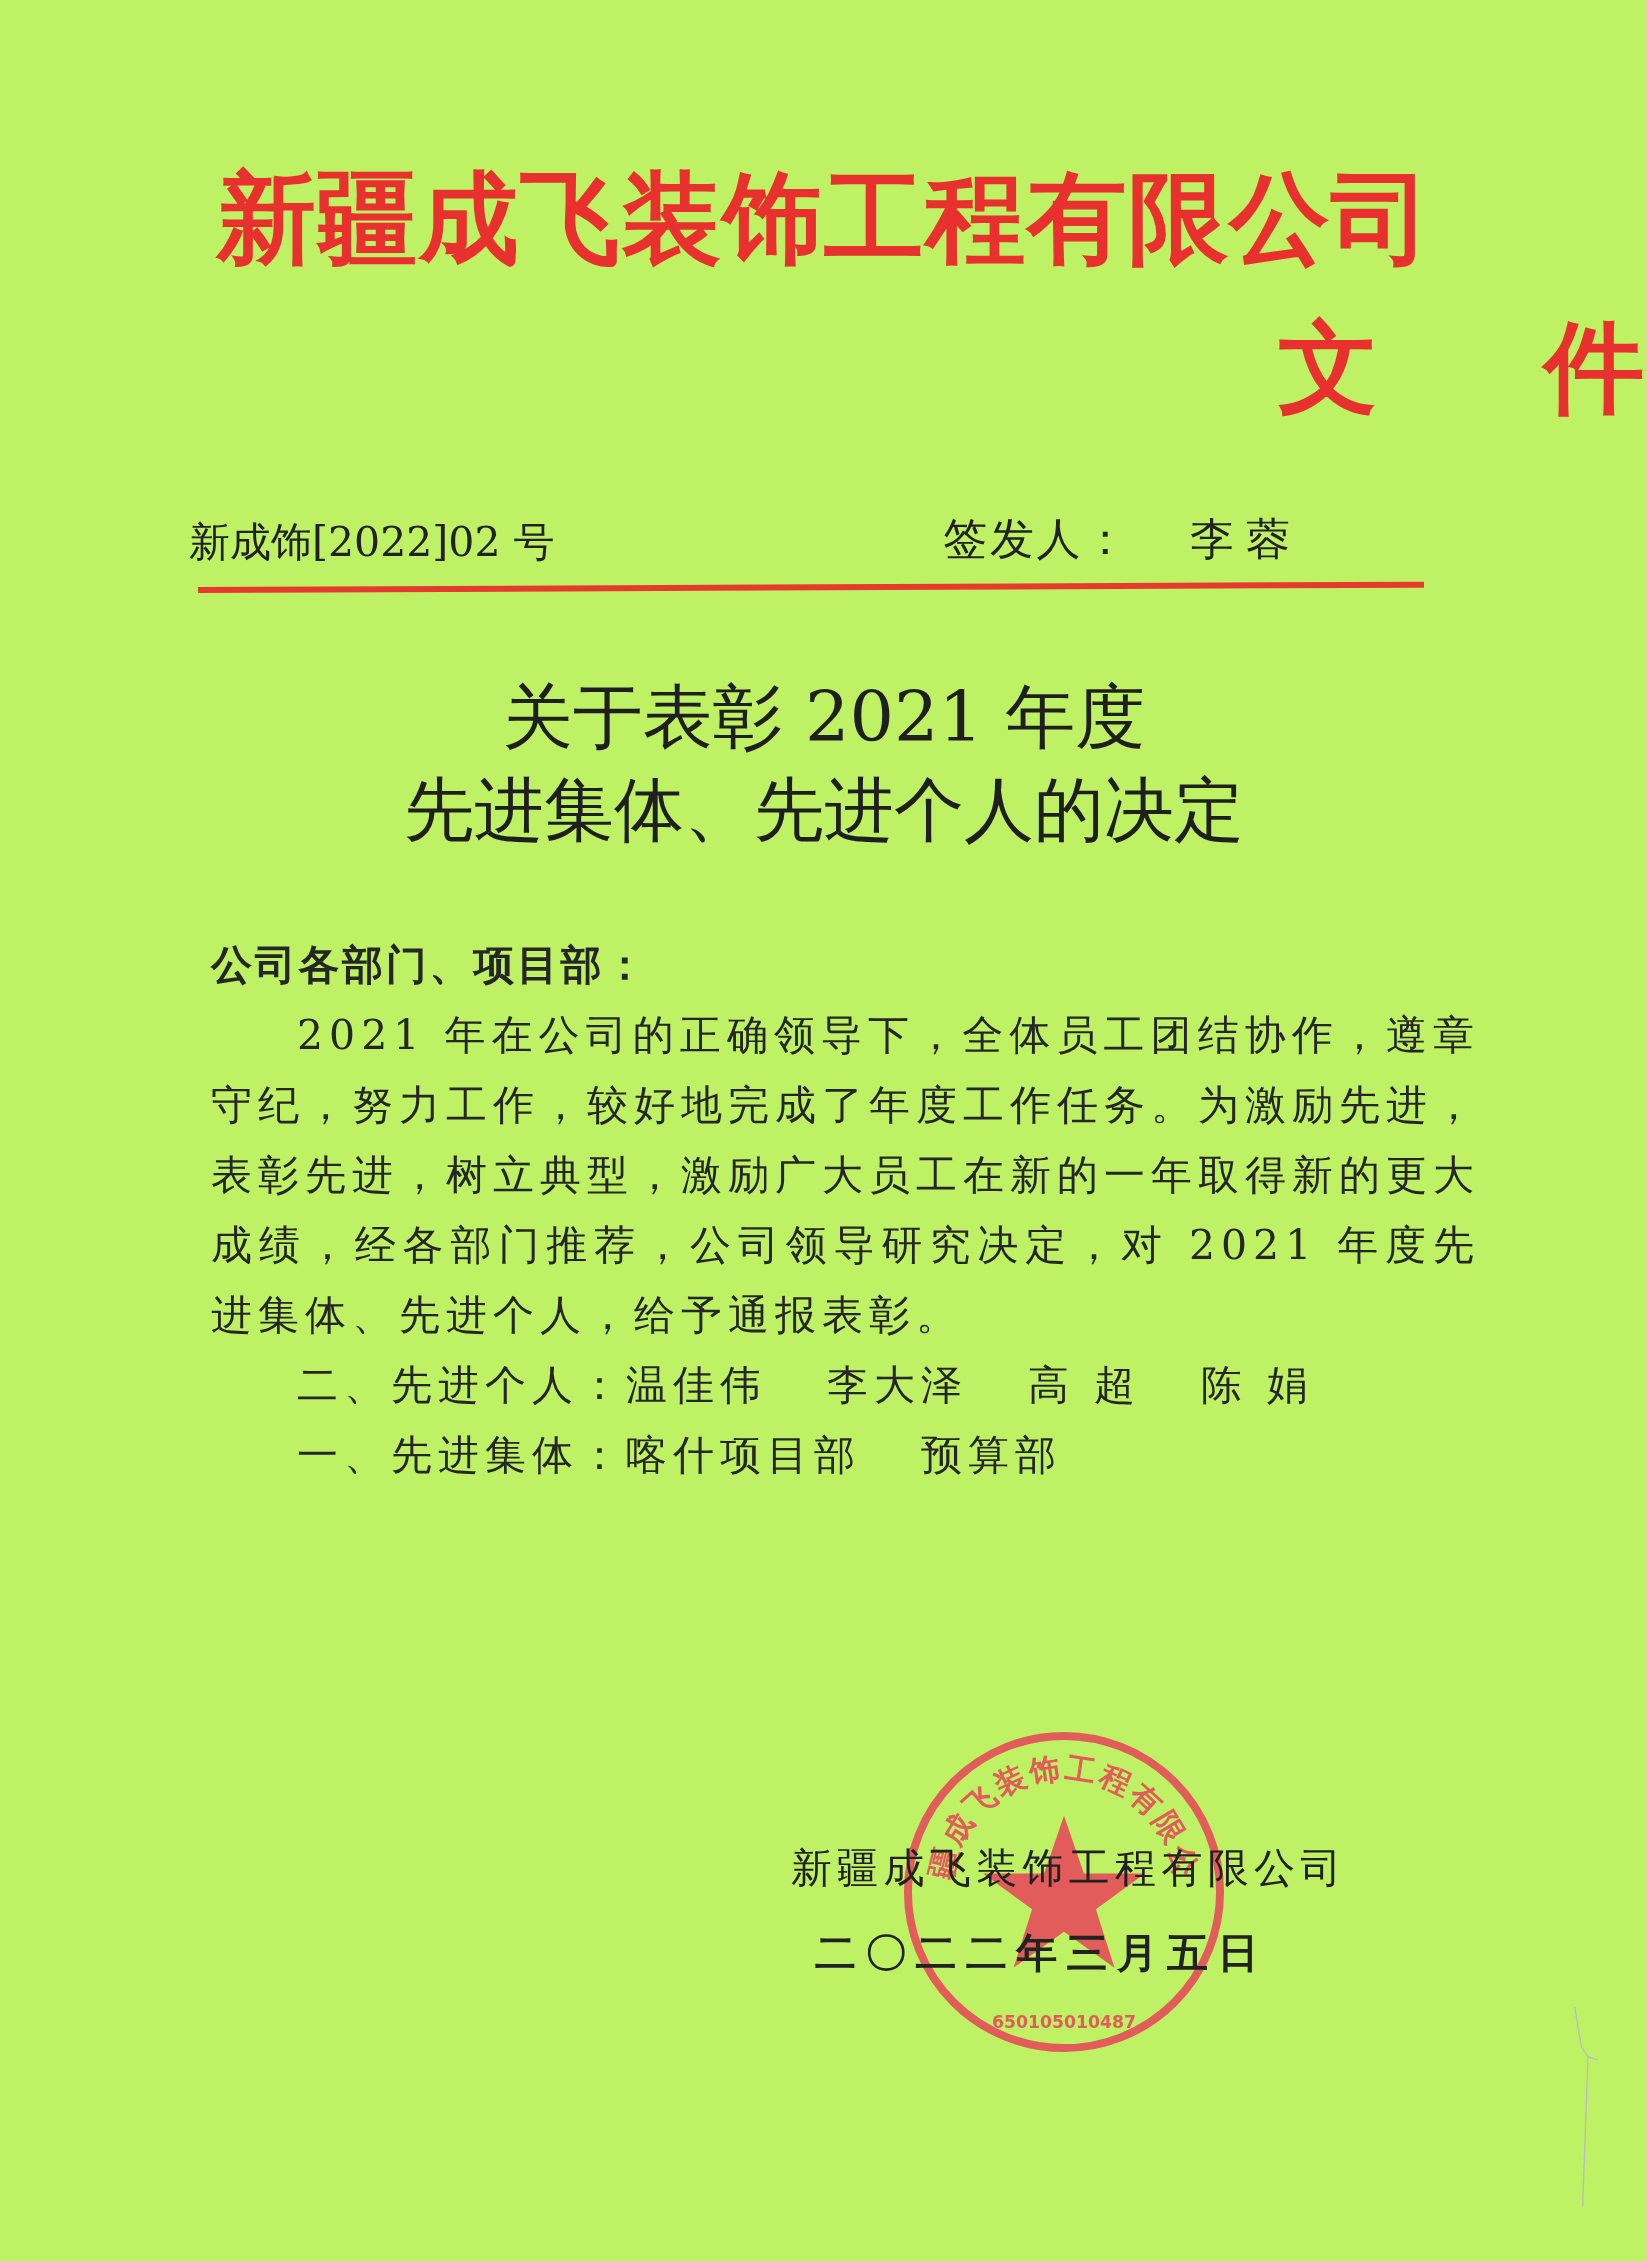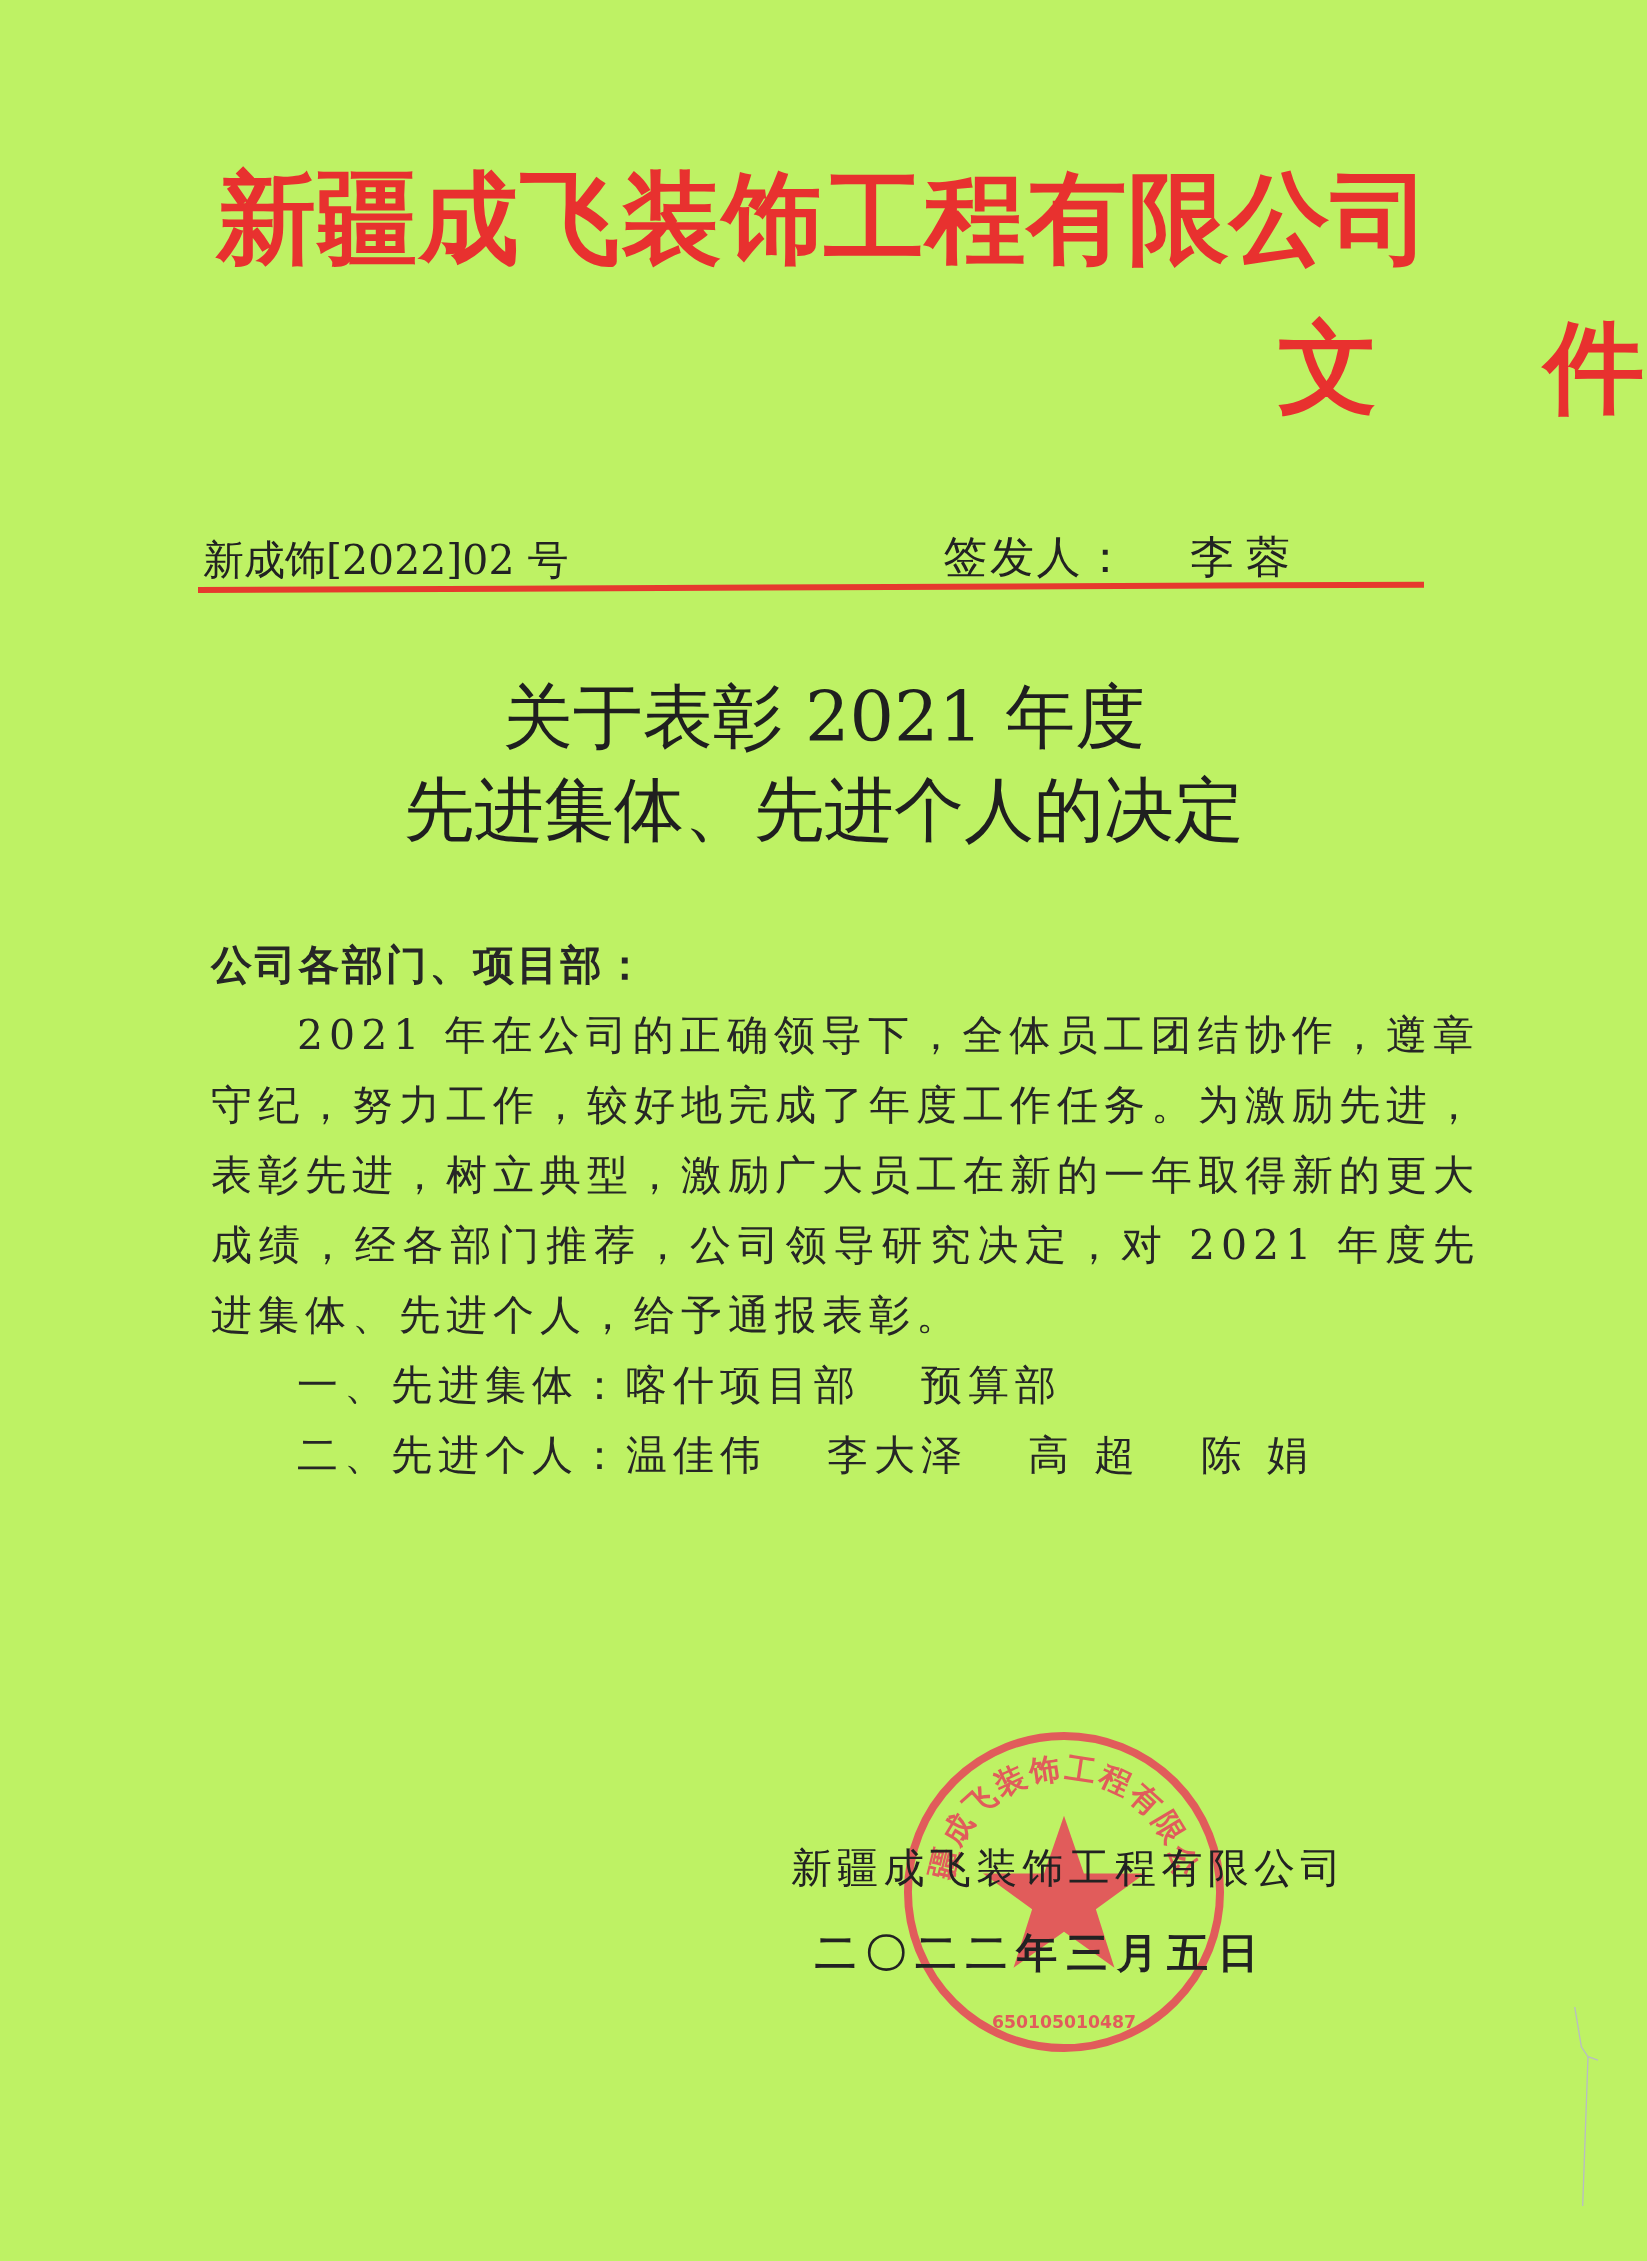--- a/index.html
+++ b/index.html
@@ -18,21 +18,21 @@
     }
     .header-sub {
       position: absolute; left: 0; right: 4px; top: 318px;
       text-align: right; color: #e8312f;
       font-family: "DejaVu Sans", "Liberation Sans", sans-serif;
       font-weight: bold; font-size: 100px; line-height: 1;
     }
     .header-sub span { display: inline-block; }
     .header-sub .gap { width: 166px; }
 
-    .doc-meta { position: absolute; left: 203px; right: 203px; top: 515px; height: 60px; margin-top: 18px; }
+    .doc-meta { position: absolute; left: 189px; right: 203px; top: 515px; height: 60px; }
     .doc-number { position: absolute; left: 0; top: 0; font-size: 41px; color: #222; }
     .issuer { position: absolute; right: 143px; top: -5.3px; font-size: 44px; color: #222; letter-spacing: 2.7px; }
     .issuer .issuer-name { margin-left: 60px; letter-spacing: 12px; }
 
     .red-rule {
       position: absolute; left: 198px; width: 1226px; top: 587px; height: 6px;
       background: #e63a2e; transform: rotate(-0.25deg); transform-origin: left center;
     }
 
     .doc-title { position: absolute; left: 0; right: 0; top: 671px; text-align: center; font-size: 70px; color: #1f1f1f; line-height: 93px; }
@@ -71,24 +71,24 @@
 
   <div class="doc-title">
     <div>关于表彰 2021 年度</div>
     <div>先进集体、先进个人的决定</div>
   </div>
 
   <div class="body-text">
     <div class="salutation">公司各部门、项目部：</div>
     <div class="para">2021 年在公司的正确领导下，全体员工团结协作，遵章守纪，努力工作，较好地完成了年度工作任务。为激励先进，表彰先进，树立典型，激励广大员工在新的一年取得新的更大成绩，经各部门推荐，公司领导研究决定，对 2021 年度先进集体、先进个人，给予通报表彰。</div>
     <div class="list-item">
-      <span>一、先进集体：</span><span>喀什项目部</span><span class="sep"></span><span>预算部</span>
+      <span>二、先进个人：</span><span>温佳伟</span><span class="sep"></span><span>李大泽</span><span class="sep"></span><span>高 超</span><span class="sep"></span><span>陈 娟</span>
     </div>
     <div class="list-item">
-      <span>二、先进个人：</span><span>温佳伟</span><span class="sep"></span><span>李大泽</span><span class="sep"></span><span>高 超</span><span class="sep"></span><span>陈 娟</span>
+      <span>一、先进集体：</span><span>喀什项目部</span><span class="sep"></span><span>预算部</span>
     </div>
   </div>
 
   <svg class="seal" viewBox="0 0 500 500">
     <defs>
       <path id="sealArc" d="M 80 250 A 170 170 0 1 1 420 250"></path>
     </defs>
     <circle cx="250" cy="250" r="235" fill="none" stroke="#e8425a" stroke-width="12"></circle>
     <polygon points="250,135 280,222 372,222 298,276 326,364 250,310 174,364 202,276 128,222 220,222" fill="#e8425a"></polygon>
     <text font-family="DejaVu Sans, sans-serif" font-size="46" font-weight="bold" fill="#e8425a" letter-spacing="4">

